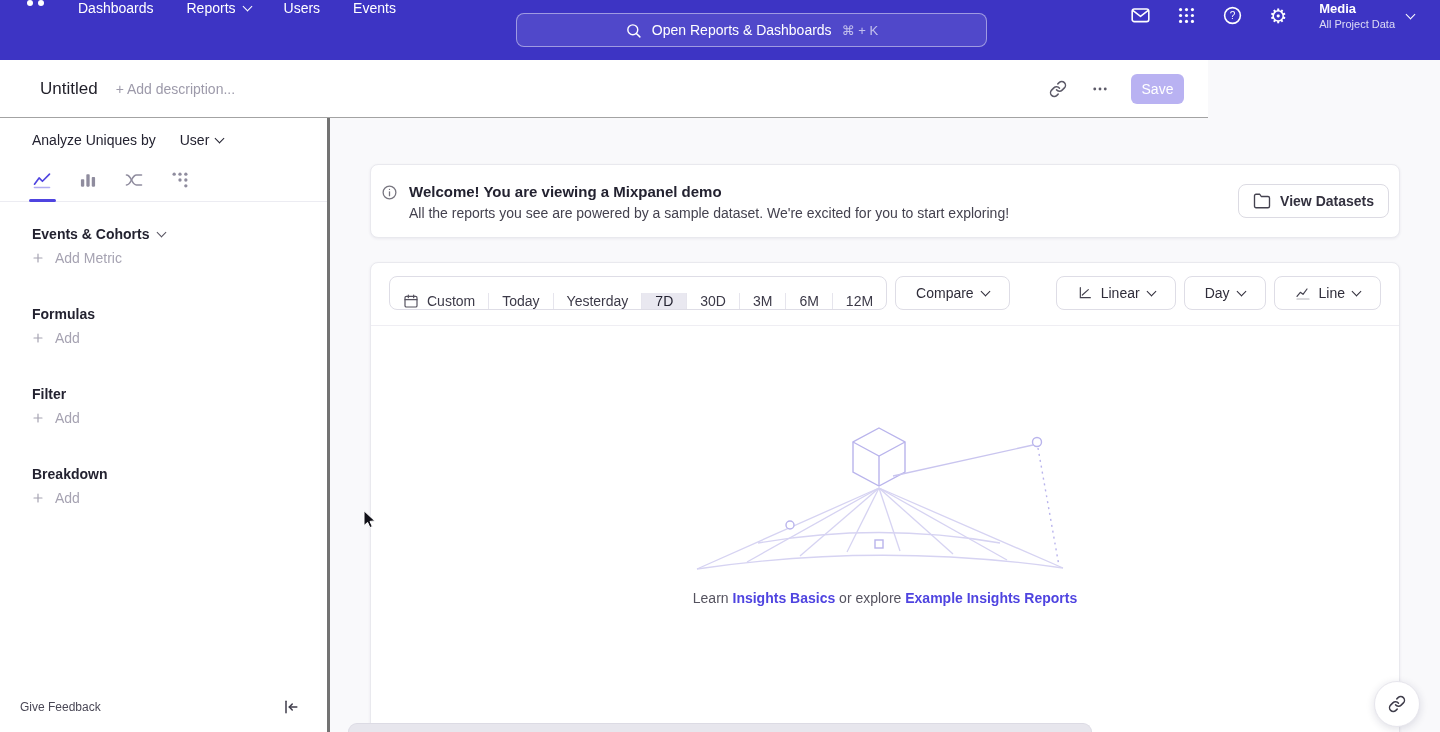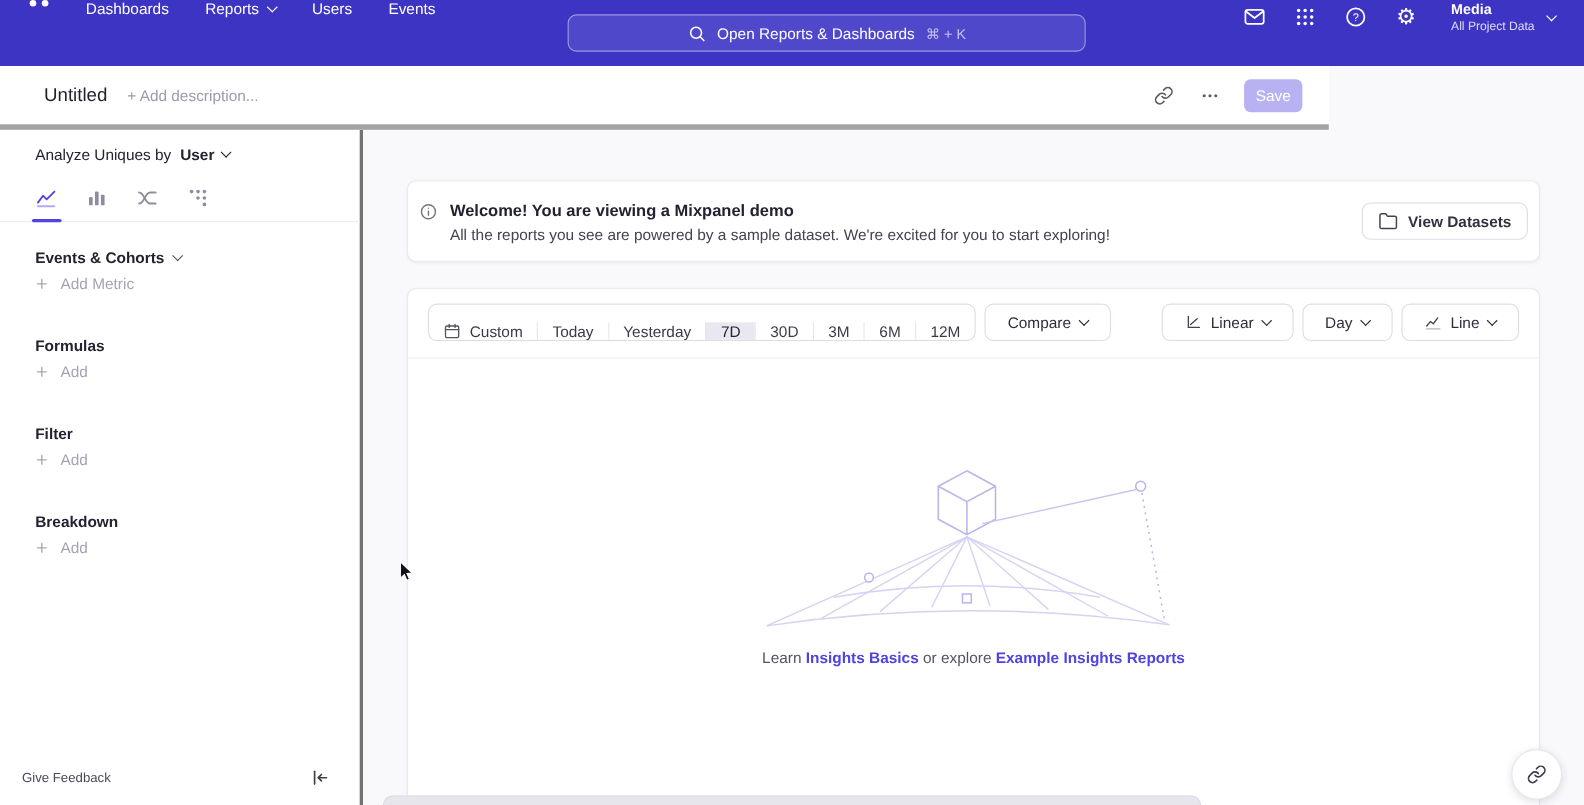--- a/index.html
+++ b/index.html
@@ -16,30 +16,30 @@
   .nav-search{position:absolute;left:516px;top:13px;width:471px;height:34px;border:1px solid rgba(255,255,255,.45);background:rgba(255,255,255,.1);border-radius:8px;display:flex;align-items:center;justify-content:center;gap:10px;font-size:14px;cursor:pointer}
   .nav-search .shortcut{color:rgba(255,255,255,.65);font-size:13px}
   .topnav-right{margin-left:auto;display:flex;align-items:center;gap:24px;margin-right:26px}
   .icon-btn{width:22px;height:22px;display:flex;align-items:center;justify-content:center;color:#fff;cursor:pointer}
   .gear{font-size:20px;line-height:1}
   .project{display:flex;align-items:center;gap:12px;margin-left:6px;cursor:pointer}
   .project .name{font-size:13px;font-weight:700;line-height:1.4;text-align:left}
   .project .scope{font-size:11px;color:rgba(255,255,255,.82);line-height:1.2}
 
   
-  .page-header{position:absolute;top:60px;left:0;width:1208px;height:58px;background:#fff;border-bottom:5px solid #a3a3a3;display:flex;align-items:center;z-index:30}
+  .page-header{position:absolute;top:60px;left:0;width:1208px;height:58px;background:#fff;border-bottom:1px solid #a3a3a3;display:flex;align-items:center;z-index:30}
   .doc-title{margin-left:40px;font-size:17px;font-weight:500;color:#201f29;cursor:text}
   .doc-desc{margin-left:18px;font-size:14px;color:#9d9aaa;cursor:text}
   .header-right{margin-left:auto;display:flex;align-items:center;gap:20px;margin-right:24px;color:#5c5a68}
   .save-btn{width:53px;height:30px;border:none;border-radius:6px;background:#b9b2f2;color:#fff;font-size:14px;font-family:inherit;cursor:pointer}
 
   
   .sidebar{position:absolute;top:118px;left:0;width:330px;bottom:0;background:#fff;border-right:3px solid #737373;z-index:20}
   .analyze{padding:14px 0 0 32px;display:flex;align-items:center;gap:6px;font-size:14px;color:#232230}
-  .analyze .val{font-weight:700;margin-left:2px;display:flex;align-items:center;gap:7px;cursor:pointer}
+  .analyze .val{font-weight:400;margin-left:18px;display:flex;align-items:center;gap:7px;cursor:pointer}
   .viz-tabs{margin-top:10px;height:44px;display:flex;align-items:center;gap:26px;padding-left:32px;border-bottom:1px solid #ececf2;position:relative}
   .viz-tab{width:20px;height:20px;color:#8f8c9e;cursor:pointer}
   .viz-tab.selected{color:#4f44e0}
   .tab-underline{position:absolute;left:29px;bottom:-1px;width:27px;height:3px;background:#4f44e0;border-radius:2px}
   .section-title{margin:40px 32px 0;font-size:14px;font-weight:700;color:#232230;display:flex;align-items:center;gap:9px}
   .section-title.first{margin-top:24px}
   .add-row{margin:8px 32px 0;display:flex;align-items:center;gap:11px;font-size:14px;color:#a6a3b2;cursor:pointer}
   .sidebar-footer{position:absolute;left:0;right:0;bottom:0;height:42px;display:flex;align-items:center;justify-content:space-between;padding:0 26px 8px 20px}
   .feedback{font-size:12px;color:#4a4856;cursor:pointer}
   .collapse{width:20px;height:20px;color:#3f3d4b;cursor:pointer}

